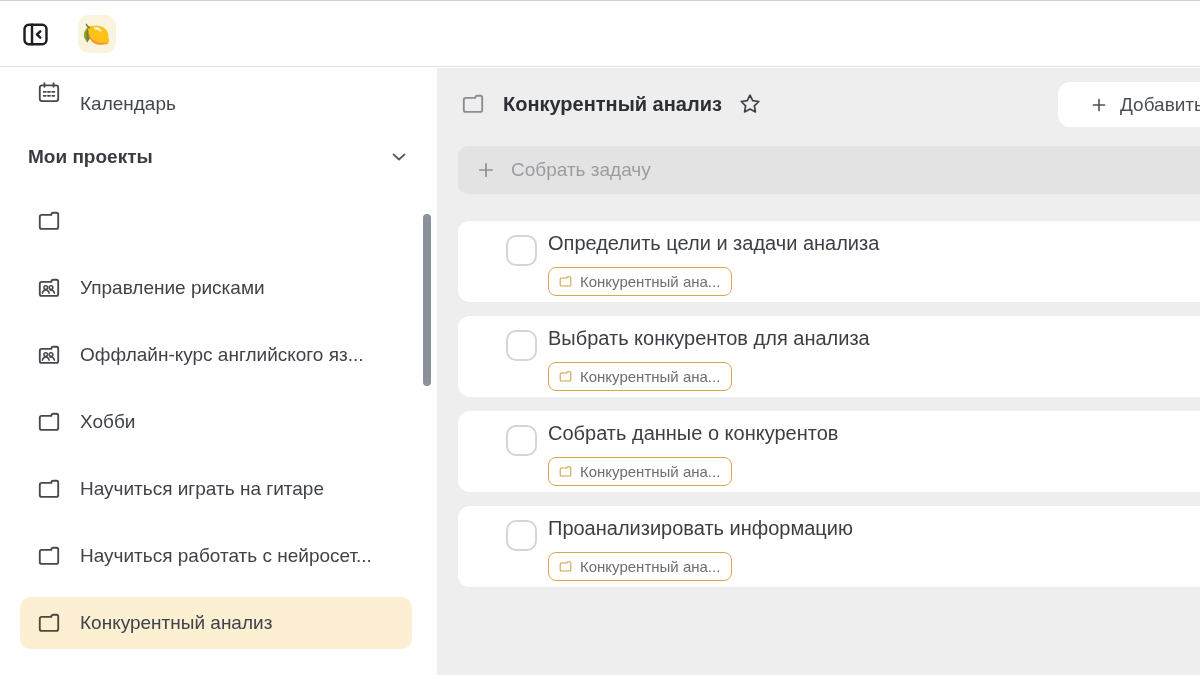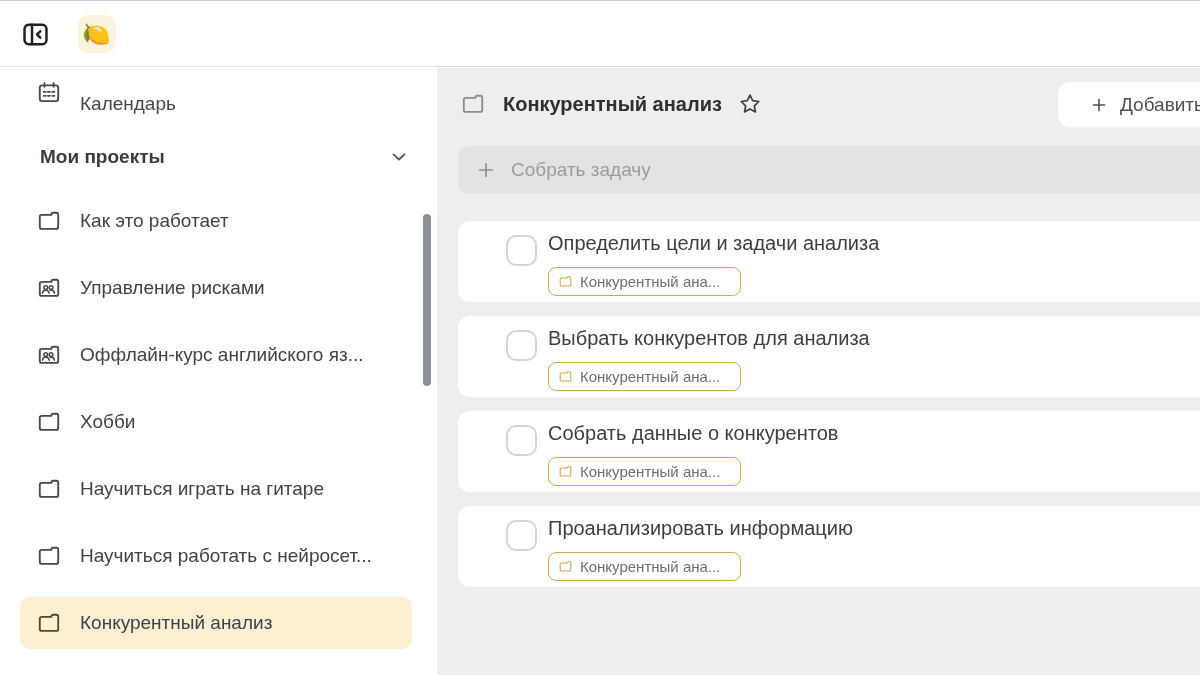--- a/index.html
+++ b/index.html
@@ -29,21 +29,21 @@
              font-size:20px;color:#6f737a;}
 
   
   .sidebar{position:absolute;top:68px;left:0;width:437px;height:607px;background:#fff;}
   .cal-row{position:absolute;top:10px;left:0;width:100%;height:30px;display:flex;align-items:center;cursor:pointer;}
   .cal-row .icon{margin-left:36px;width:26px;height:26px;color:#45484e;}
   .cal-row .icon svg{width:26px;height:26px;display:block;}
   .cal-label{margin-left:18px;font-size:19px;color:#43474d;margin-top:22px;}
 
   .projects-header{position:absolute;top:72px;left:0;width:437px;height:34px;display:flex;align-items:center;cursor:pointer;}
-  .projects-title{margin-left:40px;font-size:19px;font-weight:bold;color:#383c42;}
+  .projects-title{margin-left:28px;font-size:19px;font-weight:bold;color:#383c42;}
   .projects-chevron{position:absolute;right:27px;top:6px;width:22px;height:22px;color:#53575d;}
   .projects-chevron svg{width:22px;height:22px;display:block;}
 
   .projects-list{position:absolute;top:127px;left:20px;width:392px;}
   .proj-item{height:52px;margin-bottom:15px;border-radius:10px;display:flex;align-items:center;cursor:pointer;}
   .proj-item.selected{background:var(--selected-project-bg,#fcefd2);}
   .proj-item .icon{margin-left:16px;width:26px;height:26px;color:#45484e;flex:0 0 auto;}
   .proj-item.selected .icon{color:#4e4838;}
   .proj-item .icon svg{width:26px;height:26px;display:block;}
   .proj-label{margin-left:18px;font-size:19px;color:#3f4349;white-space:nowrap;}
@@ -76,21 +76,21 @@
   .add-task-placeholder{margin-left:14px;font-size:19px;color:#9b9ca0;}
 
   .tasks{position:absolute;top:153px;left:21px;right:-12px;}
   .task-card{position:relative;height:81px;margin-bottom:14px;border-radius:12px;
              background:var(--card-bg,#ffffff);}
   .checkbox{position:absolute;left:48px;top:14px;width:31px;height:31px;border:2px solid #d5d5d6;
             border-radius:10px;background:#fff;cursor:pointer;}
   .task-title{position:absolute;left:90px;top:11px;font-size:20px;color:#3b3f45;white-space:nowrap;}
   .task-tag{position:absolute;left:90px;top:46px;height:29px;display:inline-flex;align-items:center;
             border:1.5px solid var(--tag-border,#d9a74a);border-radius:8px;background:#fff;
-            padding:0 20px 0 9px;cursor:pointer;}
+            padding:0 11px 0 9px;cursor:pointer;}
   .task-tag .tag-folder{width:15px;height:15px;color:var(--tag-icon,#cfa043);flex:0 0 auto;}
   .task-tag .tag-folder svg{width:15px;height:15px;display:block;}
   .tag-label{margin-left:7px;font-size:15px;color:#6e6e70;white-space:nowrap;}
 </style>
 </head>
 <body>
 
 <svg width="0" height="0" style="position:absolute">
   <defs>
     <g id="i-folder" fill="none" stroke="currentColor" stroke-width="1.7" stroke-linejoin="round" stroke-linecap="round">
@@ -160,21 +160,20 @@
       </span>
     </div>
 
     <nav class="projects-list">
       <div class="proj-item">
         <span class="icon">
             <svg viewBox="0 0 24 24">
               <use href="#i-folder"></use>
             </svg>
           </span>
-        <span class="proj-label">Как это работает</span>
       </div>
       <div class="proj-item">
         <span class="icon">
             <svg viewBox="0 0 24 24">
               <use href="#i-folder-shared"></use>
             </svg>
           </span>
         <span class="proj-label">Управление рисками</span>
       </div>
       <div class="proj-item">

